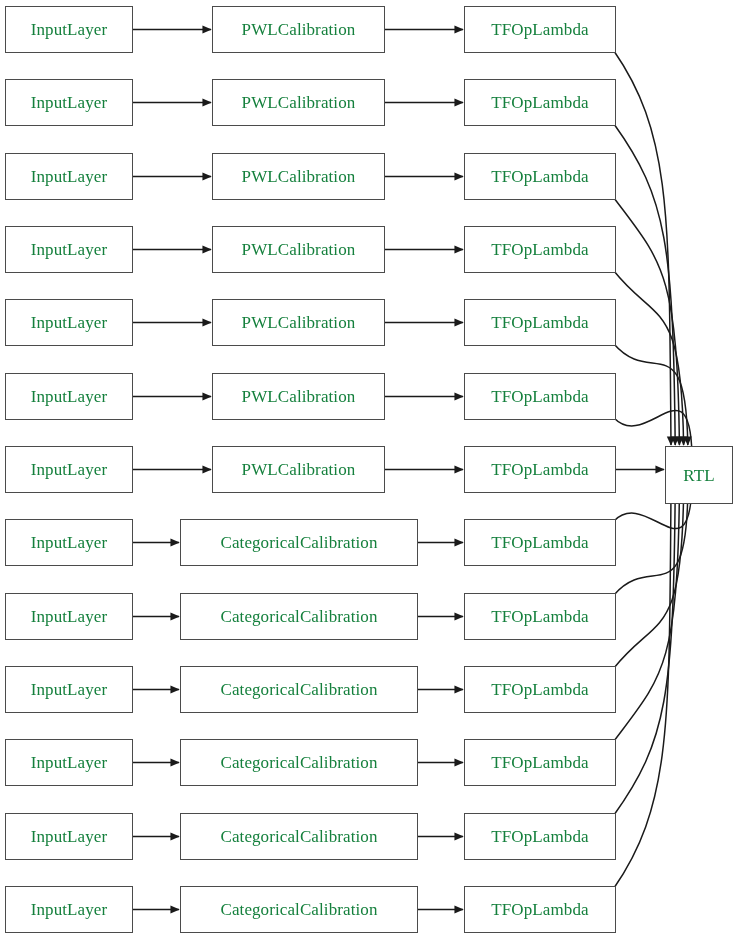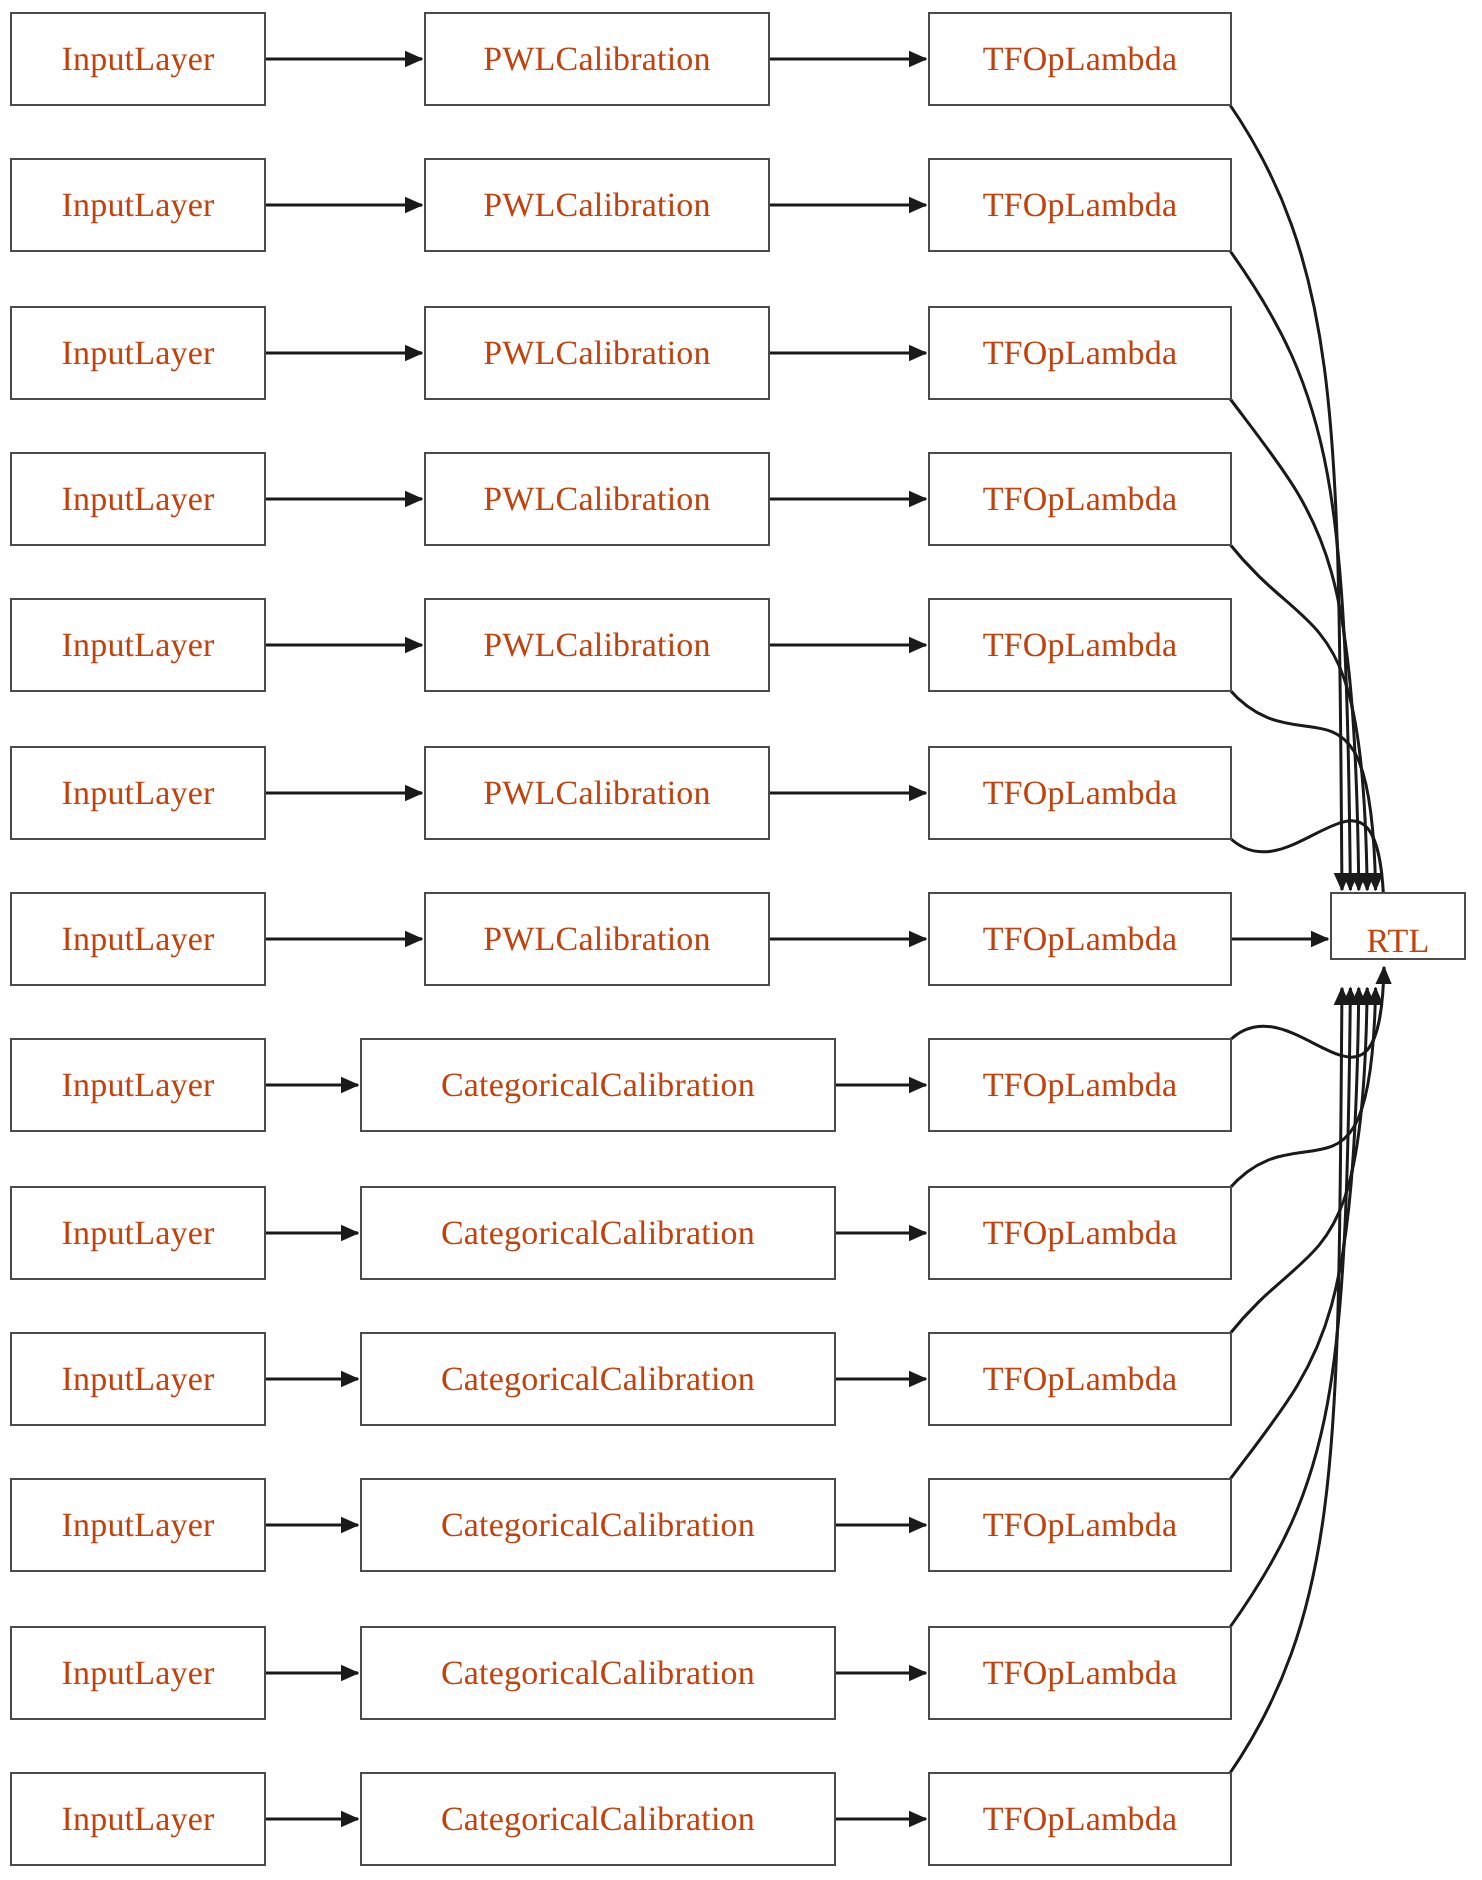--- a/index.html
+++ b/index.html
@@ -36,21 +36,21 @@
     height: 940px;
   }
   .node {
     position: absolute;
     box-sizing: border-box;
     background: #ffffff;
     border: 1.4px solid #4b4b4b;
     display: flex;
     align-items: center;
     justify-content: center;
-    color: #c2410c;
+    color: #15803d;
     font-size: 17px;
     line-height: 1;
     letter-spacing: 0.1px;
     white-space: nowrap;
   }
   .node-label {
     display: block;
     padding: 0 2px;
   }
   .node-rtl {
@@ -224,18 +224,18 @@
       </div>
       <div class="node" style="left: 5px; top: 886px; width: 128px; height: 47px;">
         <span class="node-label">InputLayer</span>
       </div>
       <div class="node" style="left: 180px; top: 886px; width: 238px; height: 47px;">
         <span class="node-label">CategoricalCalibration</span>
       </div>
       <div class="node" style="left: 464px; top: 886px; width: 152px; height: 47px;">
         <span class="node-label">TFOpLambda</span>
       </div>
-      <div class="node node-rtl" style="left: 665px; top: 446px; width: 68px; height: 34px; align-items: flex-end;">
+      <div class="node node-rtl" style="left: 665px; top: 446px; width: 68px; height: 58px;">
         <span class="node-label">RTL</span>
       </div>
     </div>
 
 </div>
 
 </body></html>

